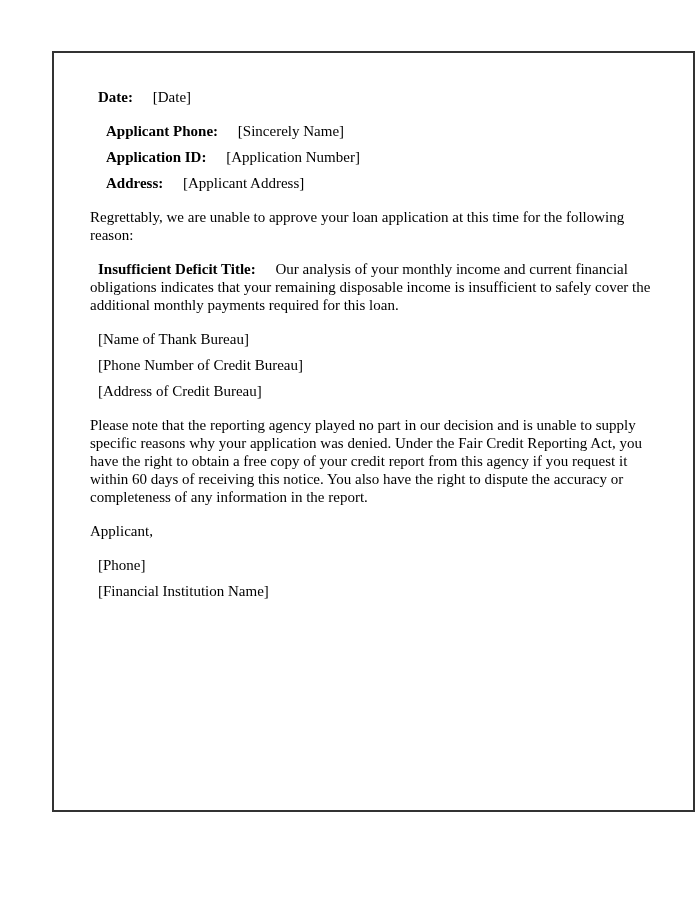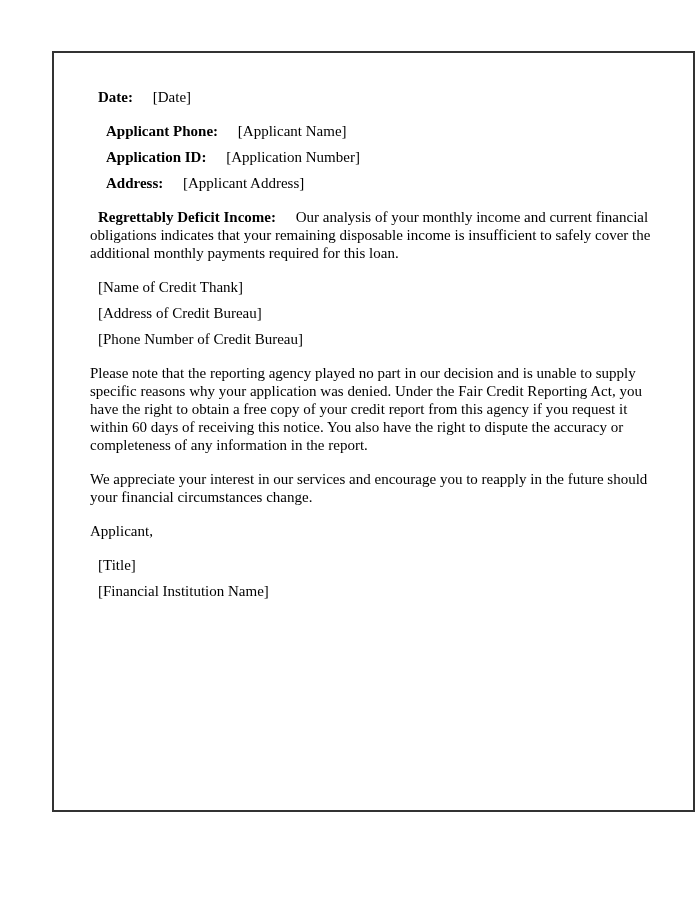--- a/index.html
+++ b/index.html
@@ -31,42 +31,42 @@
 </style>
 </head>
 <body>
 
 <div class="page">
   <div class="letter">
 
     <p class="block"><strong>Date:</strong> <span>[Date]</span></p>
 
     <div class="block">
-      <span class="line"><strong>Applicant Phone:</strong> <span>[Applicant Name]</span></span>
+      <span class="line"><strong>Applicant Phone:</strong> <span>[Sincerely Name]</span></span>
       <span class="line"><strong>Application ID:</strong> <span>[Application Number]</span></span>
       <span class="line"><strong>Address:</strong> <span>[Applicant Address]</span></span>
     </div>
 
 
 
+    <p class="block">Regrettably, we are unable to approve your loan application at this time for the following reason:</p>
 
-    <p class="block"><strong>Regrettably Deficit Income:</strong> <span>Our analysis of your monthly income and current financial obligations indicates that your remaining disposable income is insufficient to safely cover the additional monthly payments required for this loan.</span></p>
+    <p class="block"><strong>Insufficient Deficit Title:</strong> <span>Our analysis of your monthly income and current financial obligations indicates that your remaining disposable income is insufficient to safely cover the additional monthly payments required for this loan.</span></p>
 
 
     <div class="block">
-      <span class="line">[Name of Credit Thank]</span>
+      <span class="line">[Name of Thank Bureau]</span>
+      <span class="line">[Phone Number of Credit Bureau]</span>
       <span class="line">[Address of Credit Bureau]</span>
-      <span class="line">[Phone Number of Credit Bureau]</span>
     </div>
 
     <p class="block">Please note that the reporting agency played no part in our decision and is unable to supply specific reasons why your application was denied. Under the Fair Credit Reporting Act, you have the right to obtain a free copy of your credit report from this agency if you request it within 60 days of receiving this notice. You also have the right to dispute the accuracy or completeness of any information in the report.</p>
 
-    <p class="block">We appreciate your interest in our services and encourage you to reapply in the future should your financial circumstances change.</p>
 
     <p class="block">Applicant,</p>
 
     <div class="block">
-      <span class="line">[Title]</span>
+      <span class="line">[Phone]</span>
       <span class="line">[Financial Institution Name]</span>
     </div>
 
   </div>
 </div>
 
 </body></html>

